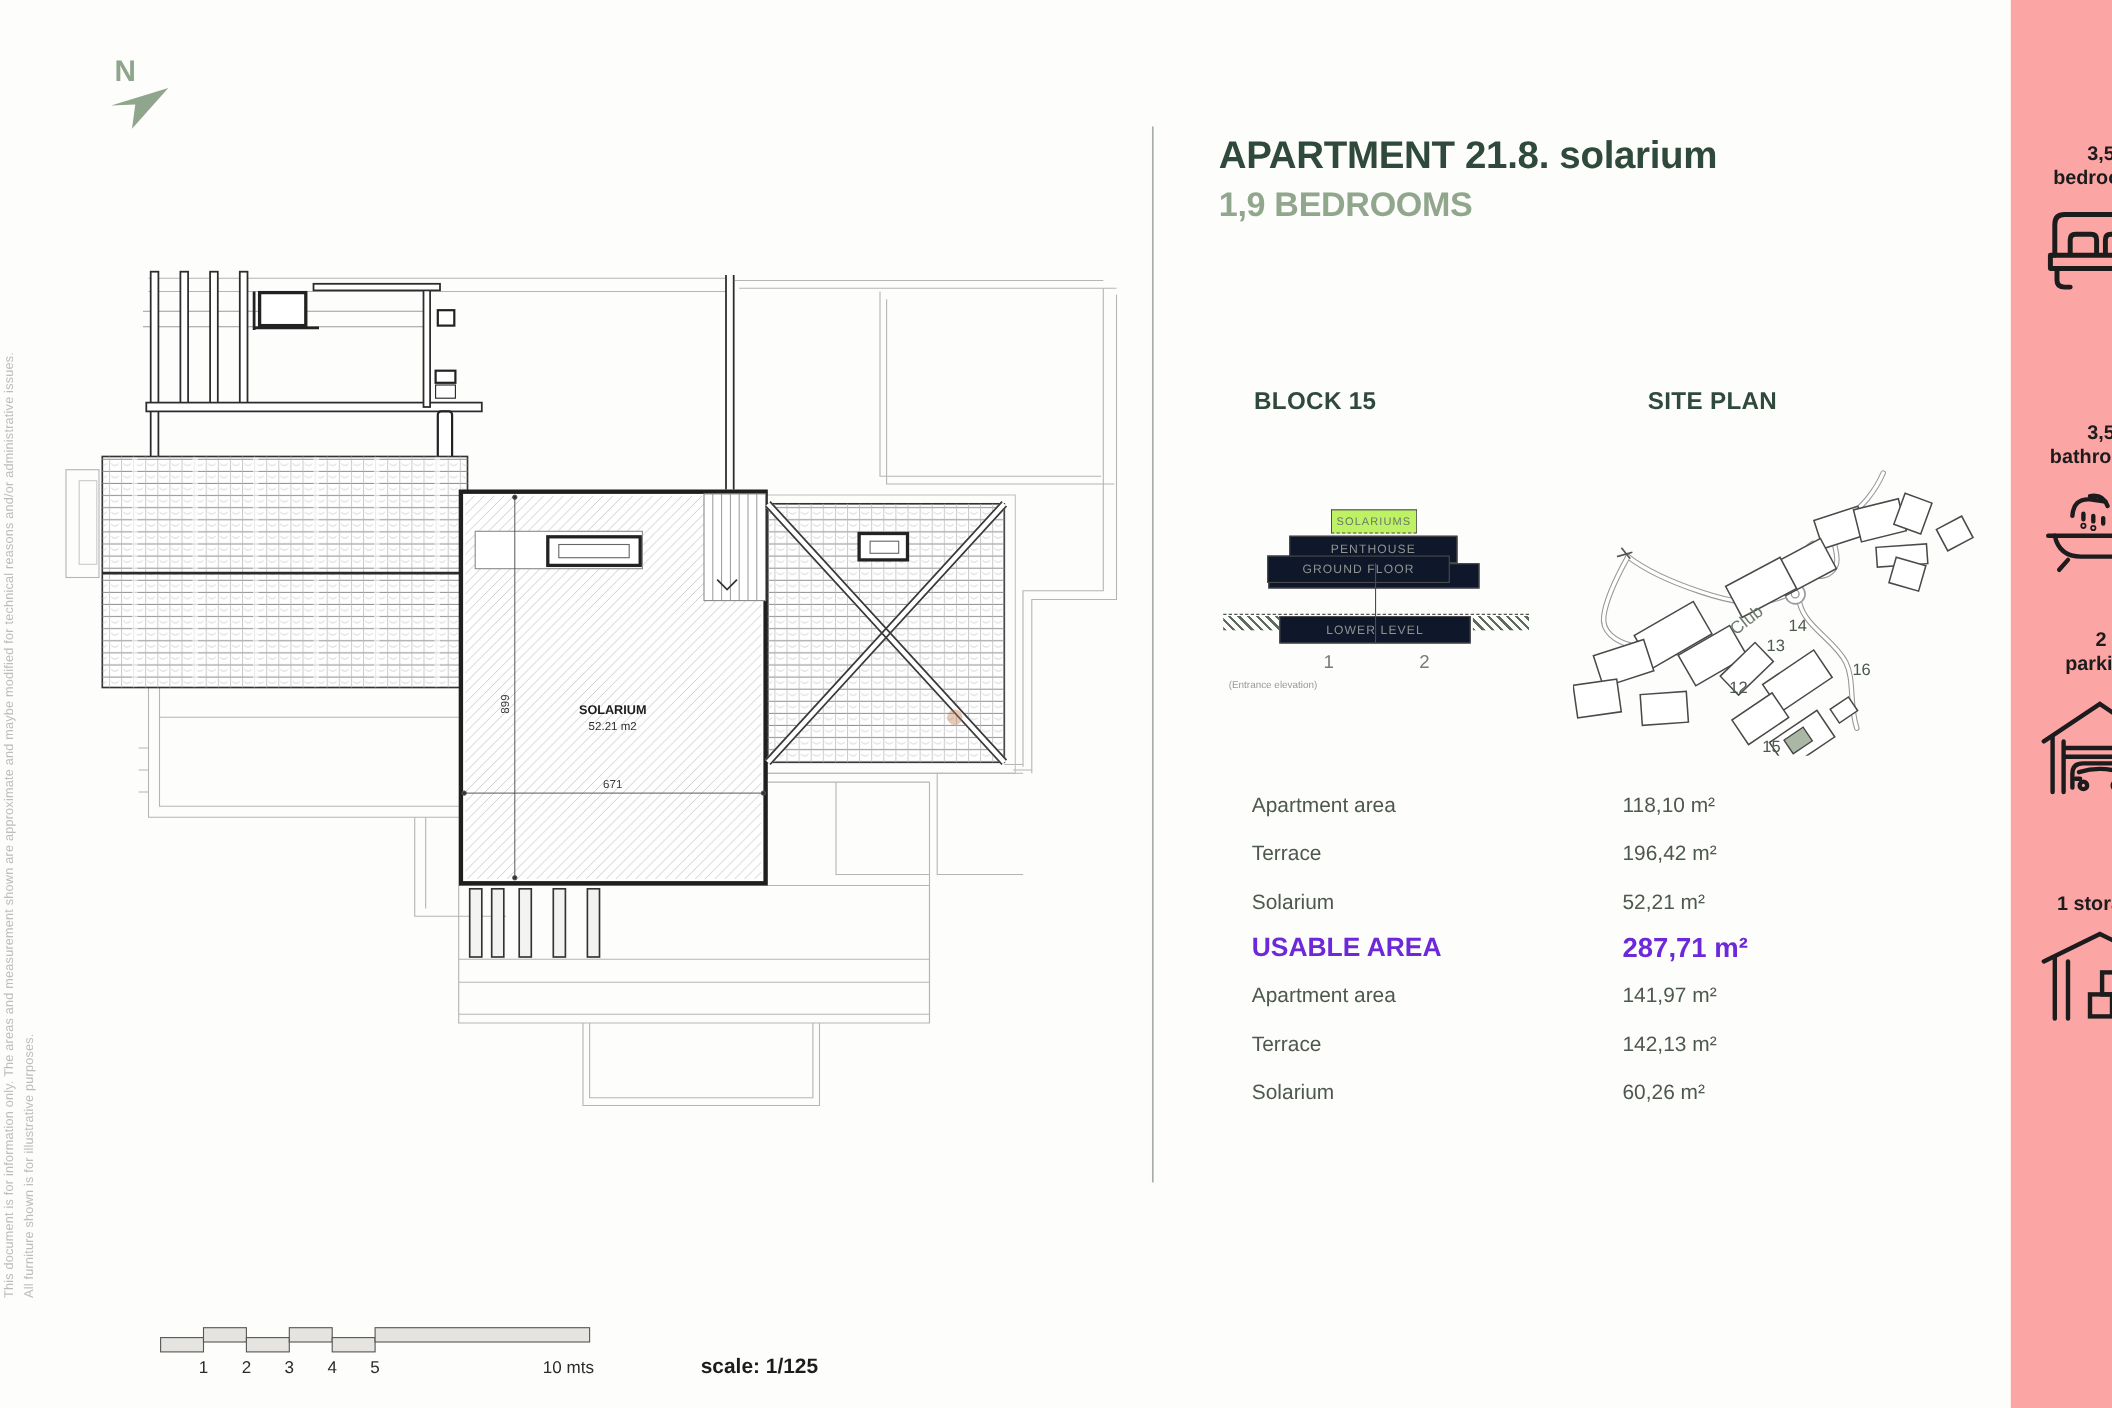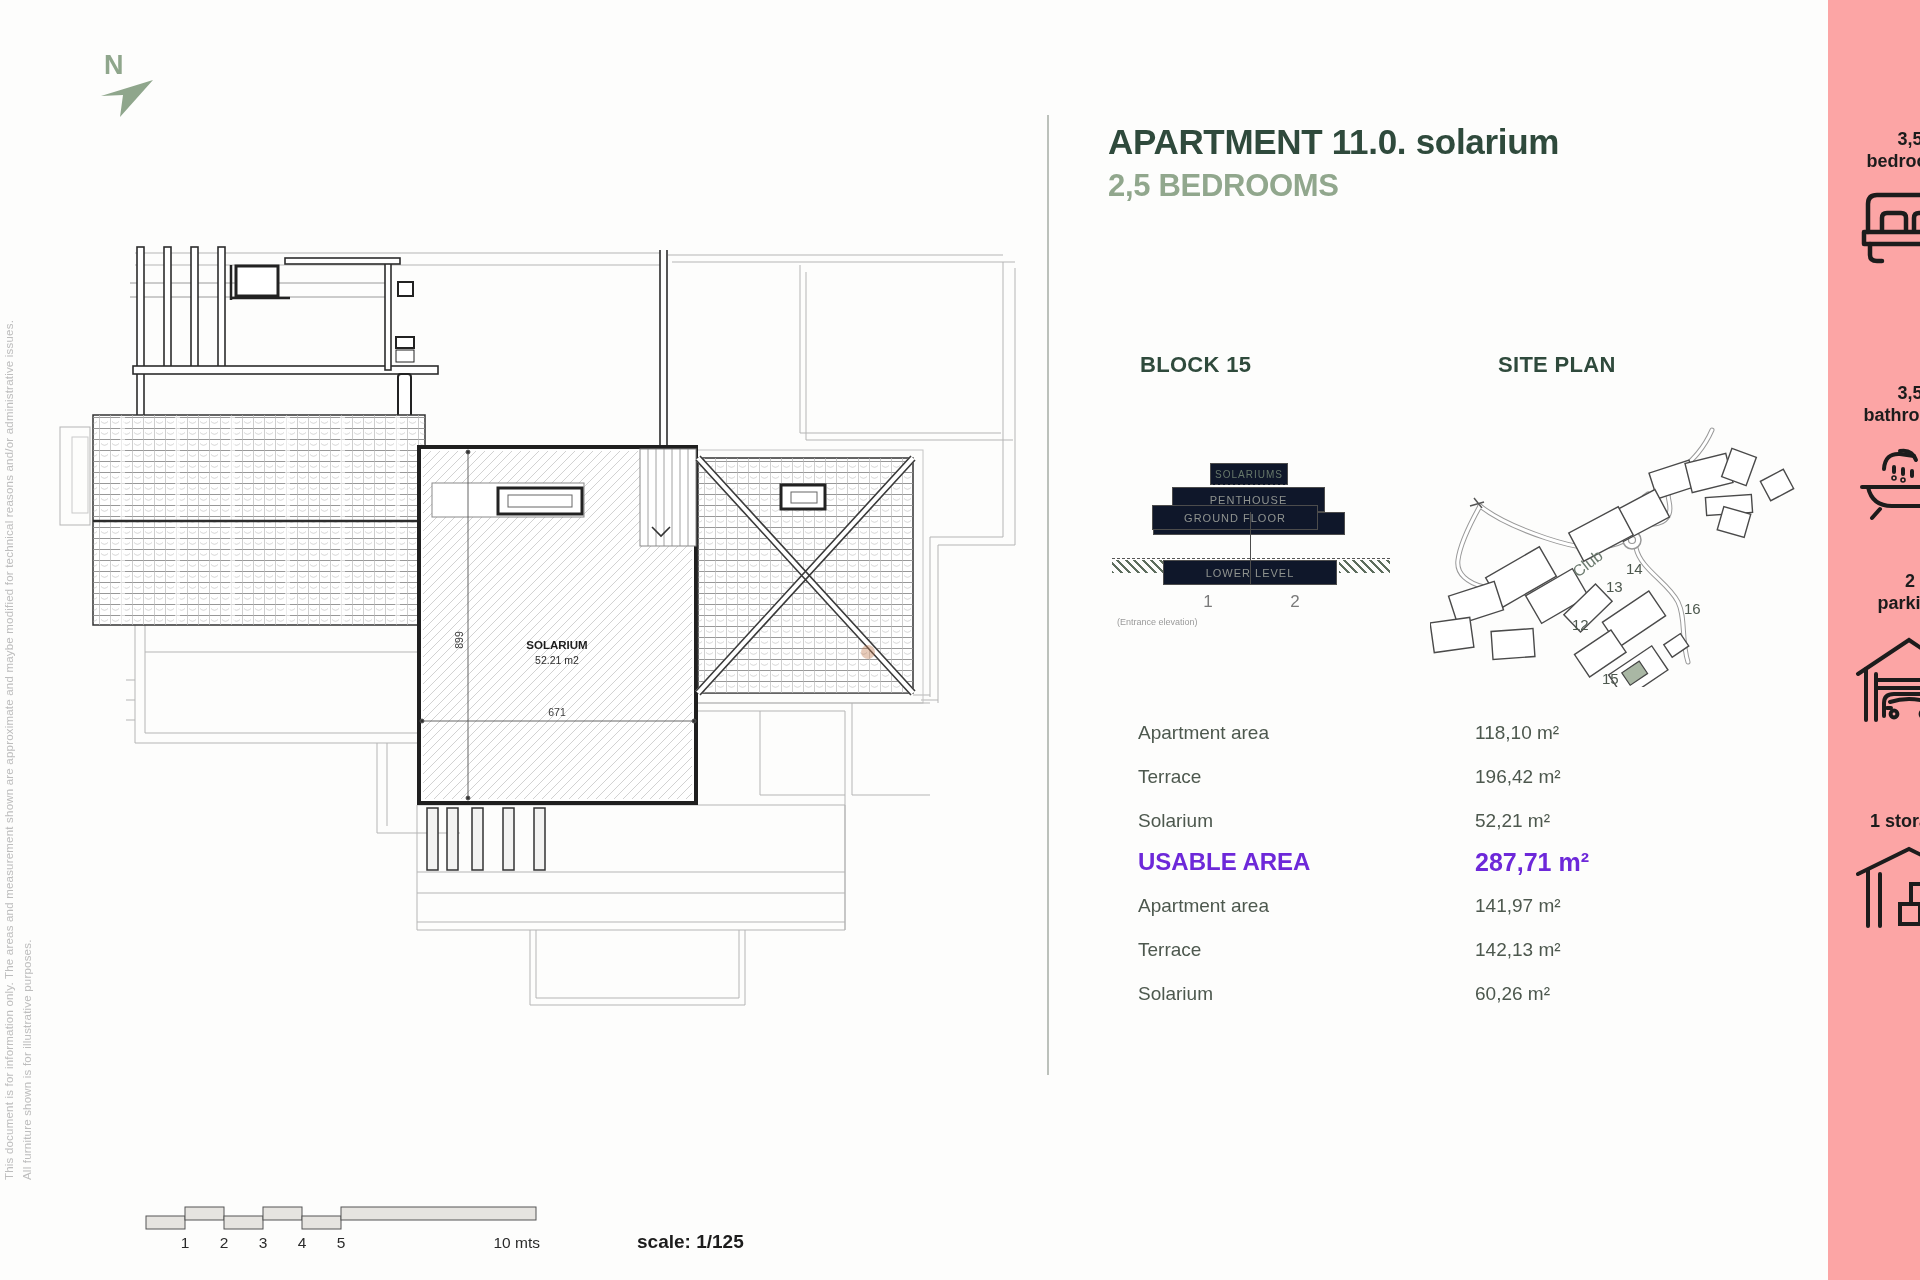--- a/index.html
+++ b/index.html
@@ -9,21 +9,21 @@
   
   .vtext{position:absolute;top:30px;height:1150px;writing-mode:vertical-rl;transform:rotate(180deg);
          font-size:11.5px;color:#bdbdbd;letter-spacing:.2px;white-space:nowrap;}
   
   #title1{left:1108px;top:122px;font-size:35px;font-weight:bold;color:#2f4a3c;letter-spacing:-.3px;}
   #title2{left:1108px;top:168px;font-size:31px;font-weight:bold;color:#91a78d;letter-spacing:-.3px;}
   .h2{font-size:22px;font-weight:bold;color:#2f4a3c;letter-spacing:.3px;}
   
   .lvl{position:absolute;box-sizing:border-box;border:1.3px solid #4c4c4c;background:#0f172a;
        text-align:center;font-size:11px;color:#8f938f;letter-spacing:1px;}
-  .lvl.hl{background:#0f172a;color:#67786a;border-bottom-style:dashed;}
+  .lvl.hl{background:#bef264;color:#67786a;border-bottom-style:dashed;}
   .hatchstrip{position:absolute;height:13px;width:51px;
        background:repeating-linear-gradient(45deg,#5d6d5d 0 2px,transparent 2px 6px);}
   .unitnum{position:absolute;font-size:17px;color:#7a7a7a;width:24px;text-align:center;}
   .caption{position:absolute;font-size:9px;color:#9a9a9a;}
   
   .tbl{position:absolute;width:500px;font-size:19px;color:#4d584e;}
   .arow{position:relative;height:27px;line-height:27px;margin-top:17px;}
   .arow .val{position:absolute;left:337px;top:0;}
   .trow{position:relative;height:34px;line-height:34px;margin-top:11px;
         font-size:24px;font-weight:bold;color:#6d28d9;}
@@ -185,22 +185,22 @@
       <text x="540" y="1248" font-size="15.5" fill="#2b2b2b" text-anchor="end">10 mts</text>
       <text x="637" y="1248" font-size="19" font-weight="600" fill="#1c1c1c">scale: 1/125</text>
     </g>
 
     <line x1="1048" y1="115" x2="1048" y2="1075" stroke="#a6aca6" stroke-width="1.5"></line>
   </svg>
 
   <div class="vtext" style="left:3px">This document is for information only. The areas and measurement shown are approximate and maybe modified for technical reasons and/or administrative issues.</div>
   <div class="vtext" style="left:21px">All furniture shown is for illustrative purposes.</div>
 
-  <div class="abs" id="title1">APARTMENT 11.0. solarium</div>
-  <div class="abs" id="title2">2,5 BEDROOMS</div>
+  <div class="abs" id="title1">APARTMENT 21.8. solarium</div>
+  <div class="abs" id="title2">1,9 BEDROOMS</div>
 
   <div class="abs h2" style="left:1140px;top:352px">BLOCK 15</div>
   <div class="abs h2" style="left:1498px;top:352px">SITE PLAN</div>
 
   <div>
     <div class="lvl hl" style="left:1210px;top:463px;width:78px;height:22px;line-height:22px;font-size:10px">SOLARIUMS</div>
     <div class="lvl" style="left:1172px;top:487px;width:153px;height:25px;line-height:25px">PENTHOUSE</div>
     <div class="lvl" style="left:1153px;top:512px;width:192px;height:23px;line-height:23px">FIRST FLOOR</div>
     <div class="lvl" style="left:1152px;top:505px;width:166px;height:25px;line-height:25px">GROUND FLOOR</div>
     <div class="lvl" style="left:1163px;top:560px;width:174px;height:25px;line-height:25px">LOWER LEVEL</div>

